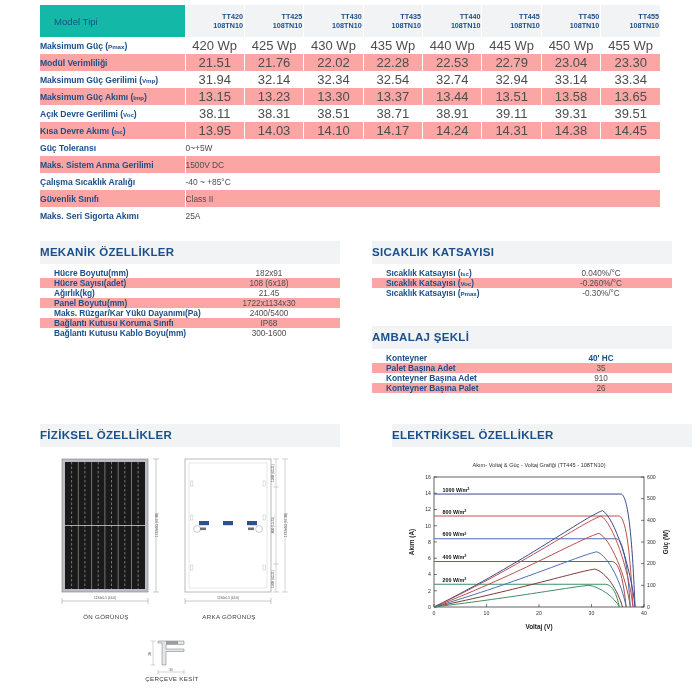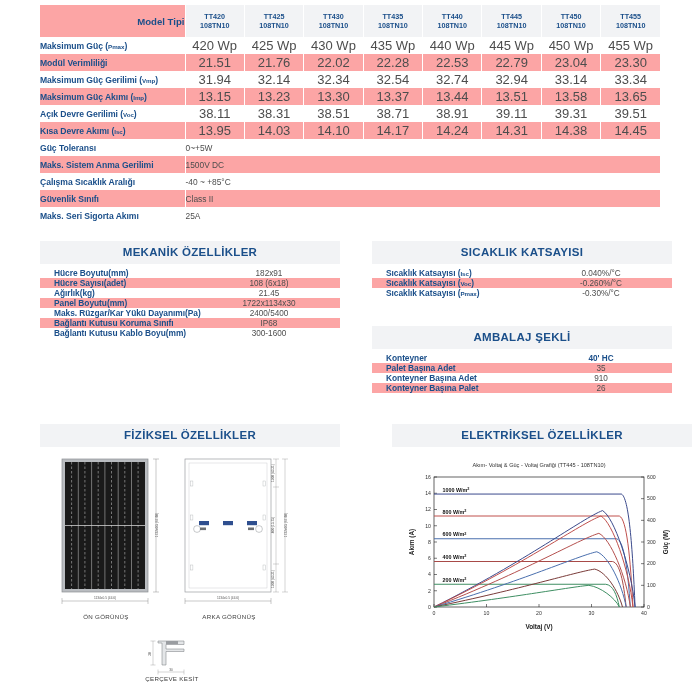--- a/index.html
+++ b/index.html
@@ -35,42 +35,40 @@
   .row-a { background: #ffffff; }
   .row-b { background: #fca5a5; }
 
   
   .vsep { border-left: 1px solid #ffffff; }
 
   
   #main-table-wrap { position: absolute; left: 40px; top: 5px; width: 620px; }
   #main-table { width: 620px; border-collapse: collapse; table-layout: fixed; }
   #main-table .hdr-lbl {
-    color: #1b4f8a; font-weight: bold; font-size: 9.6px;
-    padding: 8px 0 8px 14px; background: #fca5a5;
+    color: #1b4f8a; font-weight: normal; font-size: 9.6px;
+    padding: 8px 0 8px 14px; background: #14b8a6;
     vertical-align: middle;
-    text-align: right;
   }
   #main-table .hdr-model {
     color: #1b4f8a; font-weight: bold; font-size: 7.2px;
-    text-align: center; background: #f2f3f5;
+    text-align: right; background: #f2f3f5;
     line-height: 1.25; padding: 7px 1px; vertical-align: middle;
     border-left: 1px solid #ffffff;
   }
   #main-table .lbl { font-size: 8.6px; padding-top: 3.5px; padding-bottom: 3.5px; }
   #main-table .val { font-size: 13px; }
   .merged { text-align: left; color: #4d4d4d; font-size: 8.4px; padding: 3.5px 0; }
 
   
   .banner {
     background: #f2f3f5;
     color: #1b4f8a;
     font-weight: bold;
     font-size: 11.5px;
-    text-align: center;
     letter-spacing: 0.3px;
     padding: 5px 0 6px 0;
   }
 
   
   .block { position: absolute; }
   #mech-block   { left: 40px;  top: 241px; width: 300px; }
   #temp-block   { left: 372px; top: 241px; width: 300px; }
   #pack-block   { left: 372px; top: 326px; width: 300px; }
   #phys-block   { left: 40px;  top: 424px; width: 300px; }

